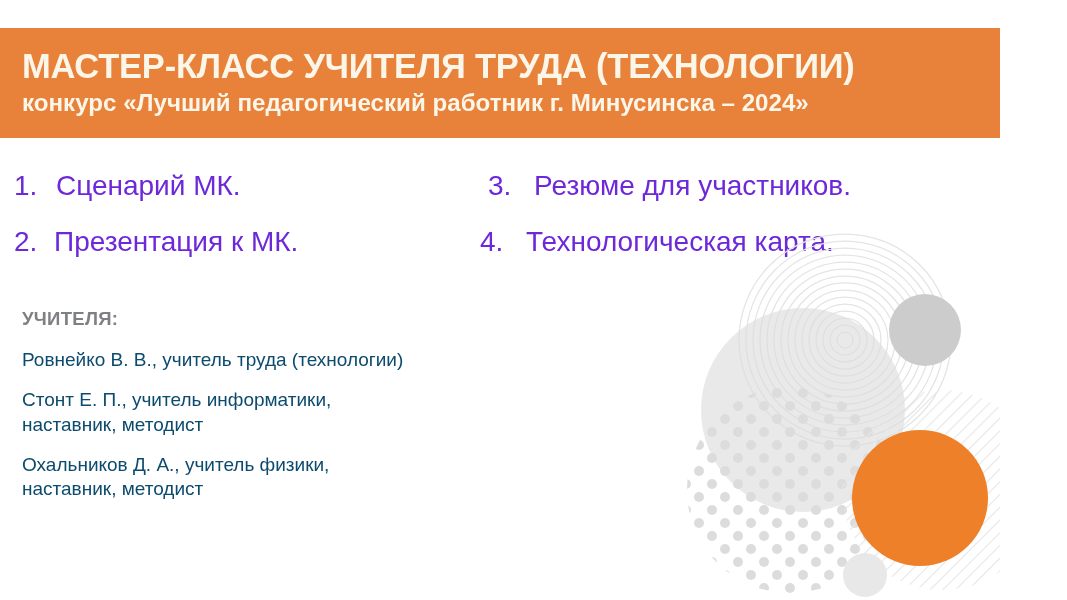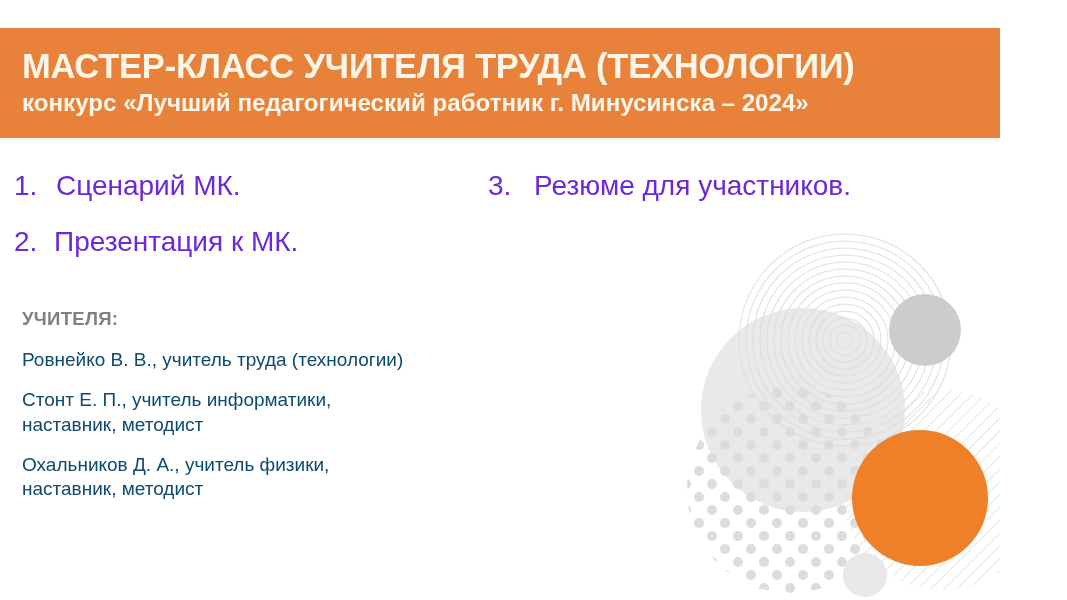--- a/index.html
+++ b/index.html
@@ -143,20 +143,23 @@
     </div>
 
     <div class="agenda-item" id="item-2">
       <span class="agenda-num">2.</span><span class="agenda-text">Презентация к МК.</span>
     </div>
 
     <div class="agenda-item" id="item-3">
       <span class="agenda-num">3.</span><span class="agenda-text">Резюме для участников.</span>
     </div>
 
+    <div class="agenda-item" id="item-4">
+      <span class="agenda-num">4.</span><span class="agenda-text">Технологическая карта.</span>
+    </div>
 
   </div>
 
   <div id="authors">
     <div id="authors-heading">УЧИТЕЛЯ:</div>
     <div class="author-line">Ровнейко В. В., учитель труда (технологии)</div>
     <div class="author-line">Стонт Е. П., учитель информатики,
 наставник, методист</div>
     <div class="author-line">Охальников Д. А., учитель физики,
 наставник, методист</div>

